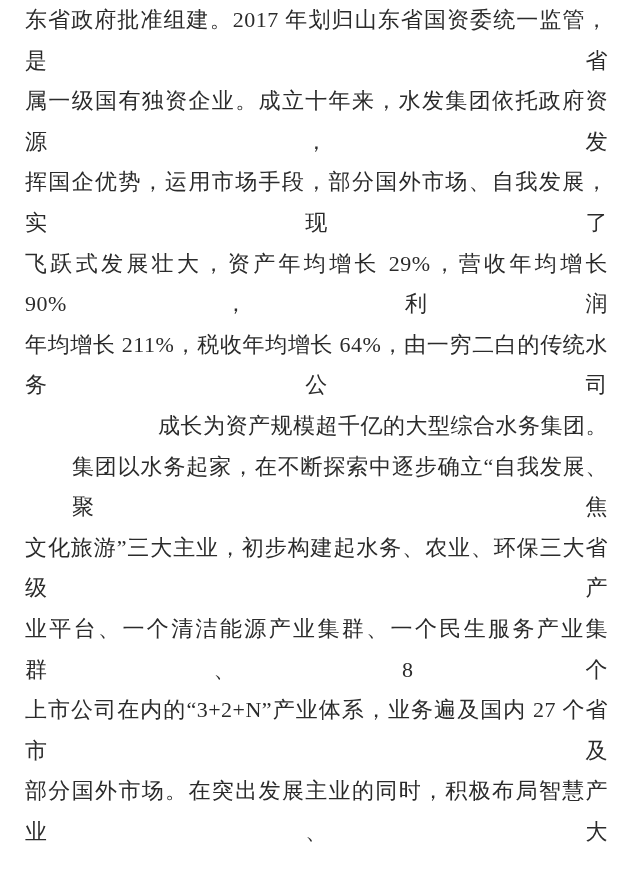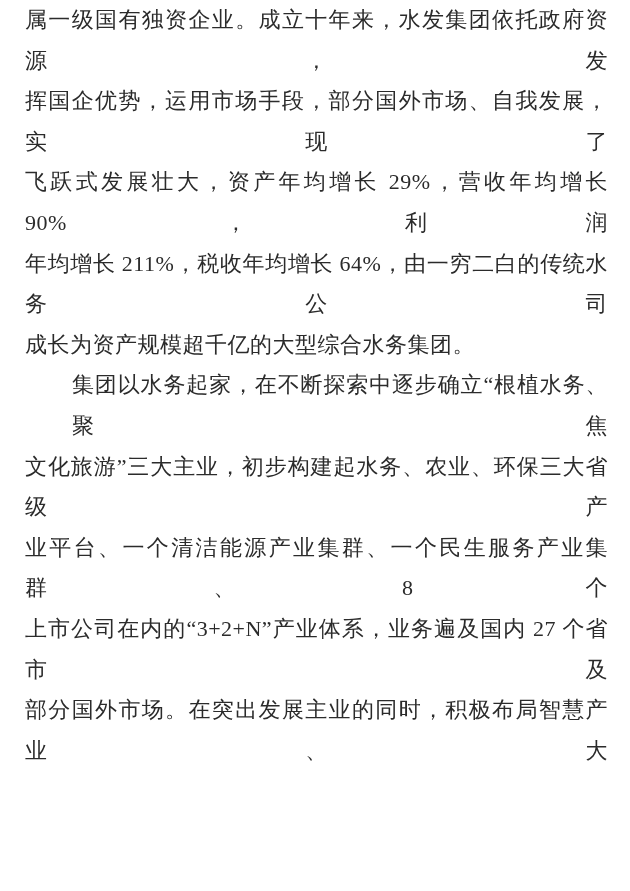--- a/index.html
+++ b/index.html
@@ -19,39 +19,41 @@
   .doc-body {
     width: 583px;
   }
   .line {
     font-family: "Liberation Serif", "DejaVu Serif", serif;
     font-size: 22px;
     line-height: 40.6px;
     color: #2b2b2b;
     white-space: normal;
     letter-spacing: 0.5px;
+    text-align: right;
   }
   .line.full {
     text-align: justify;
     text-align-last: justify;
     text-justify: inter-character;
   }
   .line.indent {
     padding-left: 47px;
   }
 </style>
 </head>
 <body>
 
 <div class="page">
   <div class="doc-body">
+      <div class="line full">东省政府批准组建。2017 年划归山东省国资委统一监管，是省</div>
       <div class="line full">属一级国有独资企业。成立十年来，水发集团依托政府资源，发</div>
       <div class="line full">挥国企优势，运用市场手段，部分国外市场、自我发展，实现了</div>
       <div class="line full">飞跃式发展壮大，资产年均增长 29%，营收年均增长 90%，利润</div>
       <div class="line full">年均增长 211%，税收年均增长 64%，由一穷二白的传统水务公司</div>
       <div class="line">成长为资产规模超千亿的大型综合水务集团。</div>
-      <div class="line indent full">集团以水务起家，在不断探索中逐步确立“根植水务、聚焦</div>
+      <div class="line indent full">集团以水务起家，在不断探索中逐步确立“自我发展、聚焦</div>
       <div class="line full">文化旅游”三大主业，初步构建起水务、农业、环保三大省级产</div>
       <div class="line full">业平台、一个清洁能源产业集群、一个民生服务产业集群、8 个</div>
       <div class="line full">上市公司在内的“3+2+N”产业体系，业务遍及国内 27 个省市及</div>
       <div class="line full">部分国外市场。在突出发展主业的同时，积极布局智慧产业、大</div>
     </div>
 </div>
 
 </body></html>

